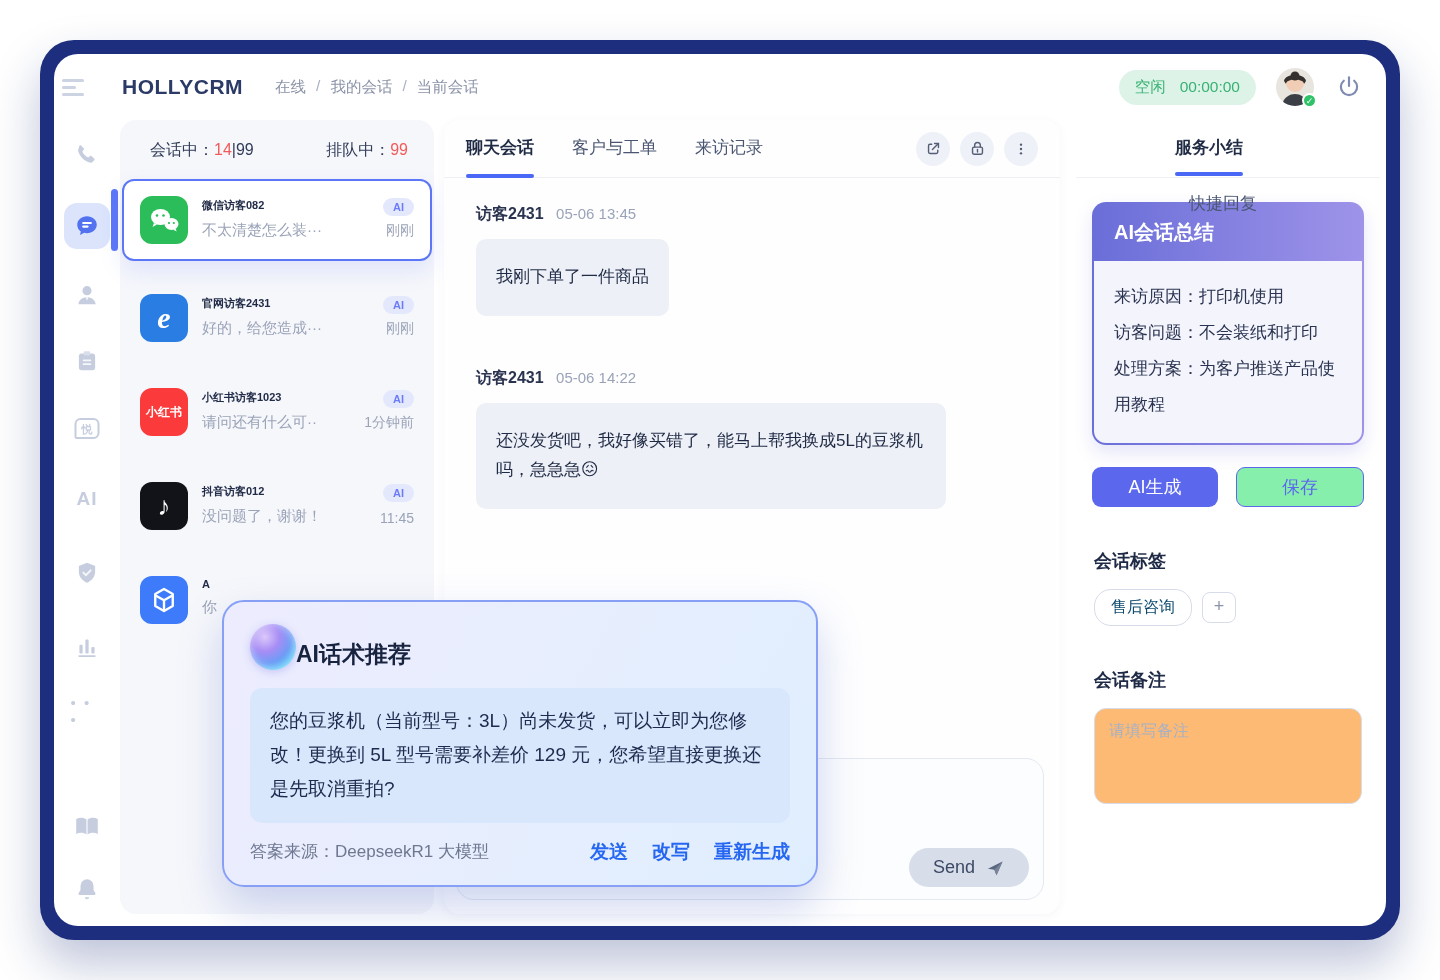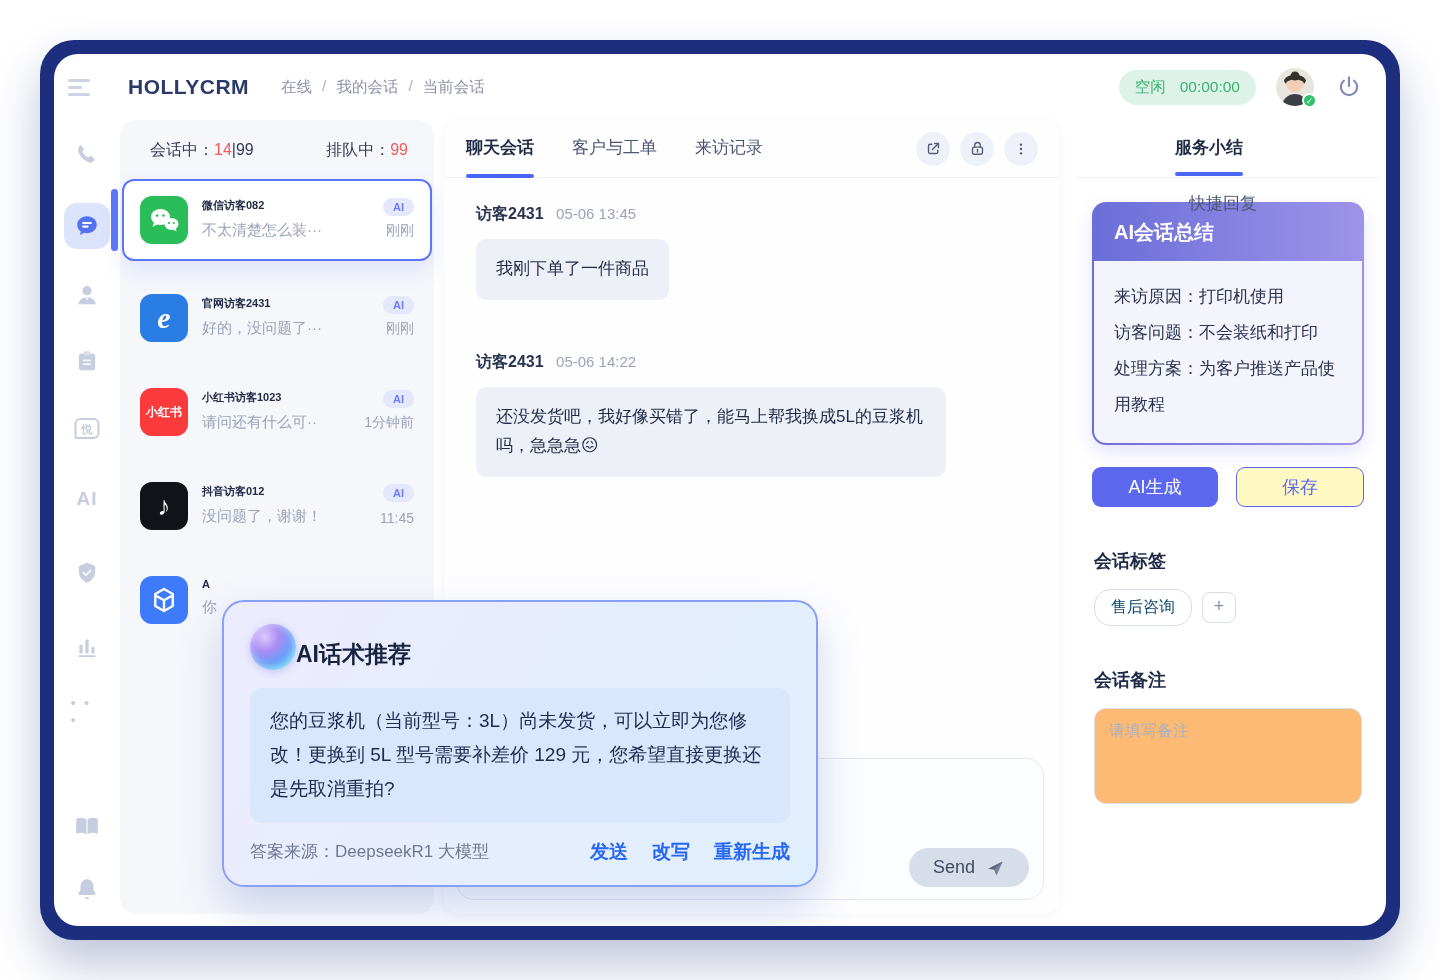--- a/index.html
+++ b/index.html
@@ -12,21 +12,21 @@
   .frame {
     position:absolute; left:40px; top:40px; right:40px; bottom:40px;
     background:#1d2e7e; border-radius:34px;
     box-shadow:0 24px 48px rgba(23,42,120,.28);
   }
   .window {
     position:absolute; left:14px; top:14px; right:14px; bottom:14px;
     background:#ffffff; border-radius:24px; overflow:hidden;
   }
   
-  .topbar { position:absolute; left:0; top:0; right:0; height:66px; display:flex; align-items:center; padding:0 24px 0 6px; }
+  .topbar { position:absolute; left:0; top:0; right:0; height:66px; display:flex; align-items:center; padding:0 24px 0 0; }
   .hamburger { width:24px; margin-left:8px; cursor:pointer; }
   .hamburger i { display:block; height:3px; border-radius:2px; background:#ccd3e3; margin:4px 0; }
   .hamburger i:nth-child(1){ width:22px; } .hamburger i:nth-child(2){ width:14px; } .hamburger i:nth-child(3){ width:22px; }
   .brand { font-size:21px; font-weight:bold; letter-spacing:.5px; color:#2b3a66; margin-left:36px; }
   .crumbs { margin-left:32px; font-size:15.5px; color:#8b93a8; display:flex; gap:10px; }
   .crumbs .sep { color:#aab1c2; }
   .topbar .spacer { flex:1; }
   .status-pill { display:flex; align-items:center; gap:14px; background:#def3e8; color:#37b273;
     border-radius:18px; padding:7px 16px; font-size:15.5px; }
   .avatar-wrap { position:relative; width:38px; height:38px; margin:0 22px 0 20px; cursor:pointer; }
@@ -70,39 +70,39 @@
   .tabbar { display:flex; align-items:center; height:58px; padding:0 22px; border-bottom:1.5px solid #eef0f6; }
   .tab { font-size:17px; color:#4a5672; margin-right:38px; height:58px; line-height:56px; position:relative; cursor:pointer; white-space:nowrap; }
   .tab.active { color:#1f2a44; font-weight:bold; }
   .tab.active::after { content:""; position:absolute; left:0; right:0; bottom:0; height:4px; border-radius:3px; background:#4a68f5; }
   .tab-actions { margin-left:auto; display:flex; gap:10px; }
   .round-btn { width:34px; height:34px; border-radius:50%; background:#eef1f7; display:flex; align-items:center; justify-content:center; cursor:pointer; }
   .messages { padding:26px 32px; }
   .mhead { font-size:16px; }
   .mname { font-weight:bold; color:#2a3350; }
   .mtime { color:#9aa3b8; margin-left:8px; font-size:15px; }
-  .mbubble { display:inline-block; background:#eef0f7; border-radius:10px; padding:16px 20px; font-size:17px; color:#1f2a44;
+  .mbubble { display:inline-block; background:#eef0f7; border-radius:10px; padding:24px 20px; font-size:17px; color:#1f2a44;
     margin-top:14px; line-height:1.7; max-width:470px; }
   .mgroup + .mgroup { margin-top:52px; }
   .composer { position:absolute; left:12px; right:16px; bottom:14px; height:142px; background:#fcfdfe;
     border:1.5px solid #e4e8f1; border-radius:18px; cursor:text; }
   .send-btn { position:absolute; right:14px; bottom:12px; display:flex; align-items:center; gap:10px;
     background:#d7dde9; border-radius:22px; padding:9px 24px; cursor:pointer; }
   .send-label { font-size:18px; color:#3d4a66; }
   
   .rightp { position:absolute; left:1022px; top:0; width:304px; bottom:12px; background:#fff; }
   .rightp .tabbar { padding:0 30px;flex-direction:column; }
   .sum-card { margin:24px 16px 0 16px; border-radius:14px; padding:2px;
     background:linear-gradient(90deg,#6a6ed8,#9e93e9); box-shadow:0 8px 18px rgba(110,110,220,.18); }
   .sum-head { padding:15px 20px; font-size:20px; font-weight:bold; color:#ffffff; }
   .sum-body { background:#f3f4fc; border-radius:0 0 12px 12px; padding:18px 20px 20px; font-size:17px; color:#2a3350; line-height:2.12; }
   .sum-btns { display:flex; gap:18px; margin:22px 16px 0 16px; }
   .btn-generate { flex:1; height:40px; border:none; background:#5b68ee; color:#fff; font-size:18px; border-radius:9px; cursor:pointer;
     font-family:inherit; }
-  .btn-save { flex:1; height:40px; background:#fef9c3; border:1.5px solid #5b68ee; color:#5b68ee; font-size:18px; border-radius:9px; cursor:pointer;
+  .btn-save { flex:1; height:40px; background:#86efac; border:1.5px solid #5b68ee; color:#5b68ee; font-size:18px; border-radius:9px; cursor:pointer;
     font-family:inherit; }
   .sec-title { margin:42px 18px 0; font-size:18px; font-weight:bold; color:#1f2a46; }
   .tag-row { display:flex; gap:10px; margin:16px 18px 0; align-items:center; }
   .tag-pill { border:1.5px solid #d7dcea; border-radius:17px; padding:7px 16px; font-size:16px; color:#0c4a6e; background:#fff; cursor:pointer; }
   .tag-add { width:34px; height:31px; border:1.5px solid #d7dcea; border-radius:8px; background:#fff; color:#8a93ad;
     font-size:18px; line-height:27px; text-align:center; cursor:pointer; }
   .notes { display:block; margin:16px 18px 0; width:268px; height:96px; border:1.5px solid #d7dcea; border-radius:12px;
     padding:12px 14px; font-size:16px; font-family:inherit; color:#2a3350; resize:none; background:#fdba74; }
   .notes::placeholder { color:#a8b0c4; }
   
@@ -260,21 +260,21 @@
           <div class="cright">
             <span class="ai-badge">AI</span>
             <span class="ctime">刚刚</span>
           </div>
         </div>
 
         <div class="citem">
           <div class="cicon web">e</div>
           <div class="cbody">
             <div class="cname">官网访客2431</div>
-            <div class="cprev">好的，没问题了···</div>
+            <div class="cprev">好的，给您造成···</div>
           </div>
           <div class="cright">
             <span class="ai-badge">AI</span>
             <span class="ctime">刚刚</span>
           </div>
         </div>
 
         <div class="citem">
           <div class="cicon xhs">小红书</div>
           <div class="cbody">

